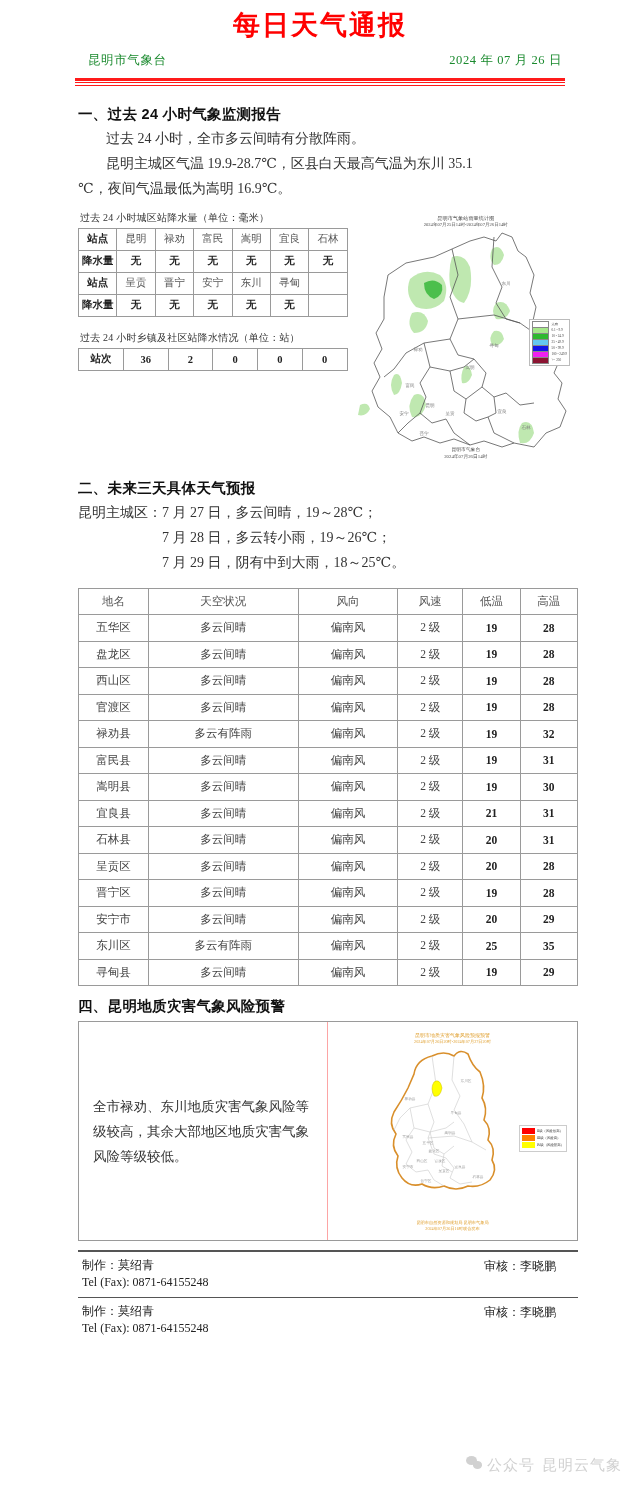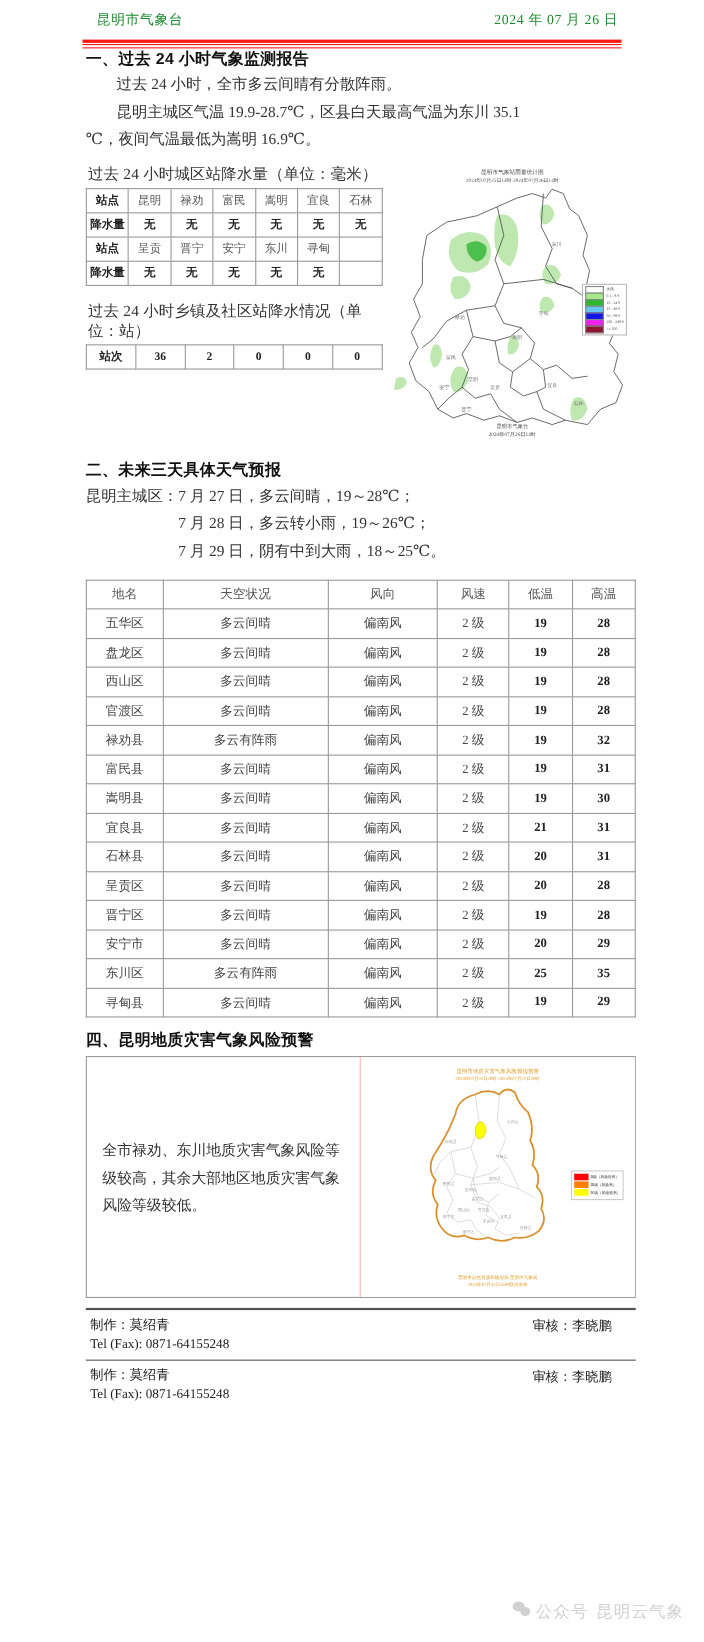--- a/index.html
+++ b/index.html
@@ -31,21 +31,21 @@
   }
   .body-wrap{padding:0 62px 0 78px;}
   .para{font-size:14px;line-height:25px;color:#333;text-indent:28px;}
   .para.noind{text-indent:0;}
 
   
   .mon-row{display:flex;gap:6px;margin-top:10px;}
   .mon-left{width:292px;}
   .mon-right{width:243px;position:relative;}
 
-  .tbl-cap{font-size:14px;color:#333;margin:0 0 3px 2px;letter-spacing:.2px;}
+  .tbl-cap{font-size:10px;color:#333;margin:0 0 3px 2px;letter-spacing:.2px;}
   table.grid{border-collapse:collapse;width:100%;table-layout:fixed;padding-left:27px;}
   table.grid td{
     border:1px solid #9a9a9a;text-align:center;font-size:10.5px;color:#444;
     height:21px;padding:0;
   }
   table.grid td.hd{color:#555;}
   table.grid td.val{font-weight:bold;color:#222;}
   table.grid td.lbl{font-weight:bold;color:#222;font-size:10.5px;}
   .sp{height:14px;}
   .two-line{font-size:9.5px;line-height:11px;}
@@ -94,34 +94,35 @@
   }
   .wm-ico{width:17px;height:14px;margin-right:4px;position:relative;}
   .wm-ico i{position:absolute;background:#c9c9c9;border-radius:50%;display:block;}
 </style>
 </head>
 <body>
 
 <div class="page">
 
   <div>
+    <div class="hdr-title">每日天气通报</div>
     <div class="hdr-sub">
       <span>昆明市气象台</span>
       <span>2024 年 07 月 26 日</span>
     </div>
     <div class="divider">
       <div class="l1"></div>
         <div class="l2"></div>
         <div class="l3"></div>
     </div>
   </div>
 
   <div class="body-wrap">
 
-    <div style="">
+    <div style="margin-top:19px;">
       <div class="sec-h">一、过去 24 小时气象监测报告</div>
       <div class="para">过去 24 小时，全市多云间晴有分散阵雨。</div>
       <div class="para">昆明主城区气温 19.9-28.7℃，区县白天最高气温为东川 35.1</div>
       <div class="para noind">℃，夜间气温最低为嵩明 16.9℃。</div>
 
       <div class="mon-row">
         <div class="mon-left">
 
           <div class="tbl-cap">过去 24 小时城区站降水量（单位：毫米）</div>
           <table class="grid">

